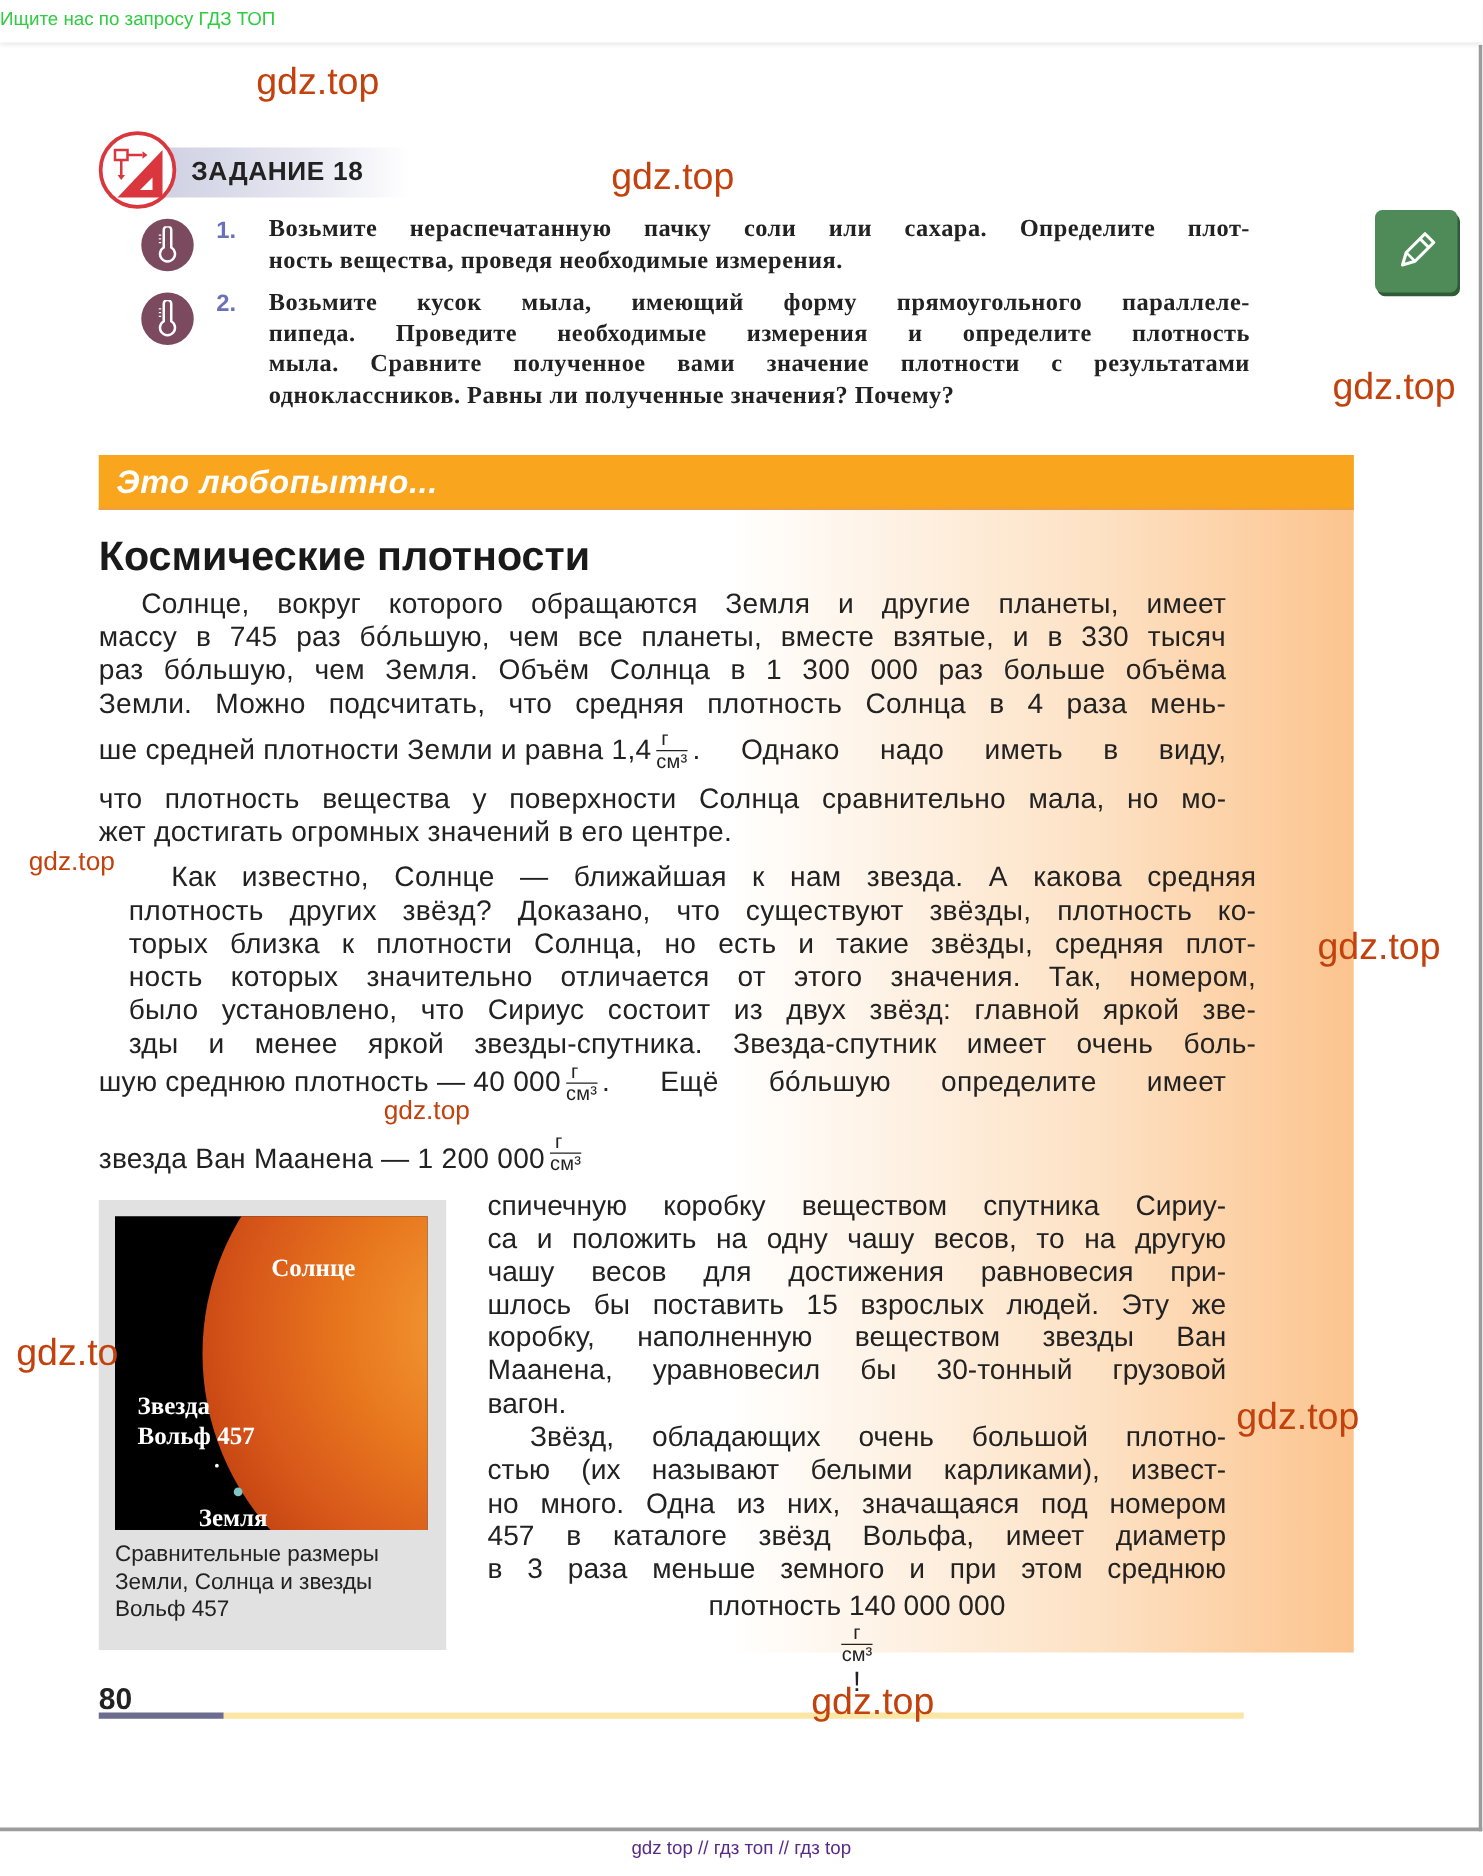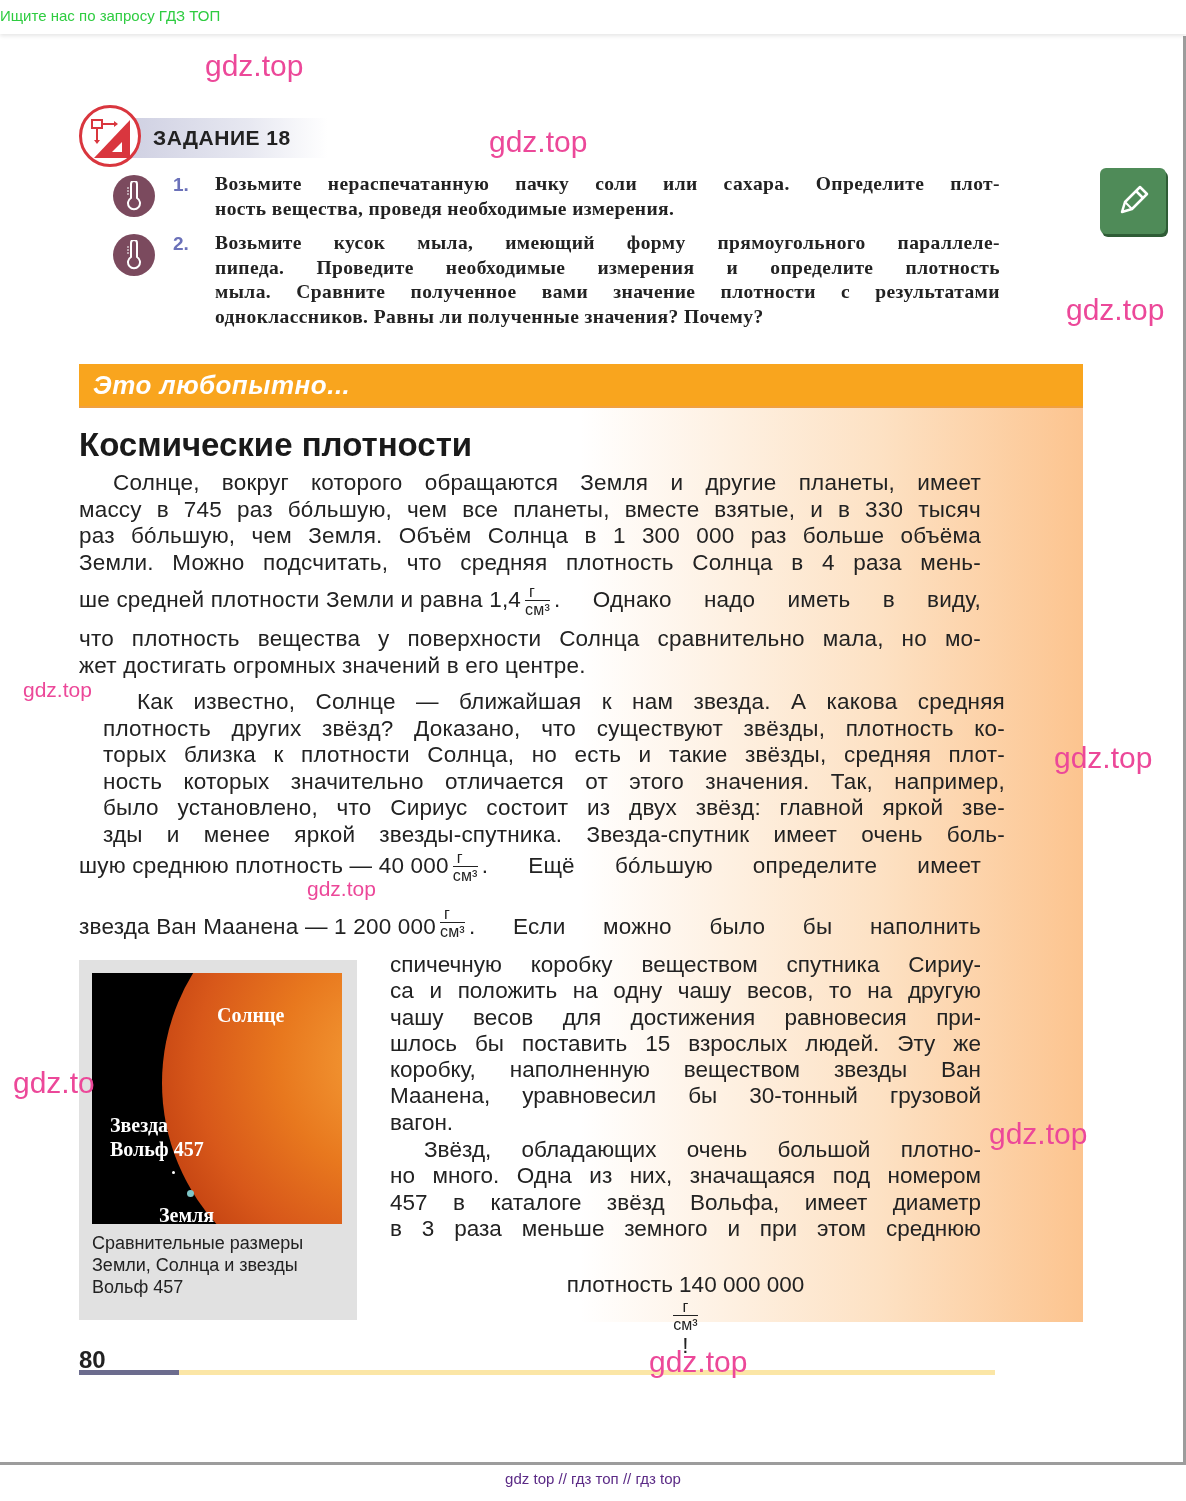--- a/index.html
+++ b/index.html
@@ -9,21 +9,21 @@
   }
   .topbar {
     position:absolute; left:0; top:0; width:1186px; height:34px;
     background:#fff; box-shadow:0 2px 4px rgba(0,0,0,0.10);
     text-align:left; font-size:15px; line-height:31px; color:#2ecc40; z-index:5;
   }
   .page {
     position:absolute; left:0; top:36px; width:1183px; height:1426px;
     background:#fff; border-right:3px solid #9c9c9c; border-bottom:3px solid #9c9c9c;
   }
-  .wm { position:absolute; font-family:"Liberation Sans", sans-serif; color:#ec4899; font-size:30px; z-index:6; white-space:nowrap; }
+  .wm { position:absolute; font-family:"Liberation Sans", sans-serif; color:#c2410c; font-size:30px; z-index:6; white-space:nowrap; }
   .wm.small { font-size:21px; }
 
   
   .task-icon {
     position:absolute; left:79px; top:105px; width:62px; height:62px; border-radius:50%;
     border:3px solid #d9363e; background:#fff; box-sizing:border-box; z-index:3;
   }
   .task-icon svg { position:absolute; left:4px; top:4px; }
   .task-band {
     position:absolute; left:128px; top:118px; width:200px; height:40px;
@@ -332,21 +332,21 @@
       </span>
     <span class="line justify-line">
         <span>ность</span>
         <span>которых</span>
         <span>значительно</span>
         <span>отличается</span>
         <span>от</span>
         <span>этого</span>
         <span>значения.</span>
         <span>Так,</span>
-        <span>например,</span>
+        <span>номером,</span>
       </span>
     <span class="line justify-line">
         <span>было</span>
         <span>установлено,</span>
         <span>что</span>
         <span>Сириус</span>
         <span>состоит</span>
         <span>из</span>
         <span>двух</span>
         <span>звёзд:</span>
@@ -376,21 +376,20 @@
       <span style="flex:1; text-align:justify; text-align-last:justify;">. Ещё бóльшую определите имеет</span>
     </div>
   </div>
   <div class="para" style="top:536px;">
     <div style="display:flex; align-items:flex-end; white-space:nowrap; height:40px;">
       <span>звезда Ван Маанена — 1 200 000</span>
       <span class="frac">
           <span class="num">г</span>
           <span class="den">см³</span>
         </span>
-      <span style="flex:1; text-align:justify; text-align-last:justify;">. Если можно было бы наполнить</span>
     </div>
   </div>
 
   <div class="figure">
     <div class="figure-img">
       <div class="sun"></div>
       <div class="fig-label" style="left:125px; top:30px;">Солнце</div>
       <div class="fig-label" style="left:18px; top:140px;">Звезда</div>
       <div class="fig-label" style="left:18px; top:164px;">Вольф 457</div>
       <div class="dot-star"></div>
@@ -460,20 +459,28 @@
   </div>
   <div class="side-para" style="top:773px;">
     <div class="justify-line" style="padding-left:34px;text-align:center;">
         <span>Звёзд,</span>
         <span>обладающих</span>
         <span>очень</span>
         <span>большой</span>
         <span>плотно-</span>
       </div>
     <div class="justify-line">
+        <span>стью</span>
+        <span>(их</span>
+        <span>называют</span>
+        <span>белыми</span>
+        <span>карликами),</span>
+        <span>извест-</span>
+      </div>
+    <div class="justify-line">
         <span>но</span>
         <span>много.</span>
         <span>Одна</span>
         <span>из</span>
         <span>них,</span>
         <span>значащаяся</span>
         <span>под</span>
         <span>номером</span>
       </div>
     <div class="justify-line">

